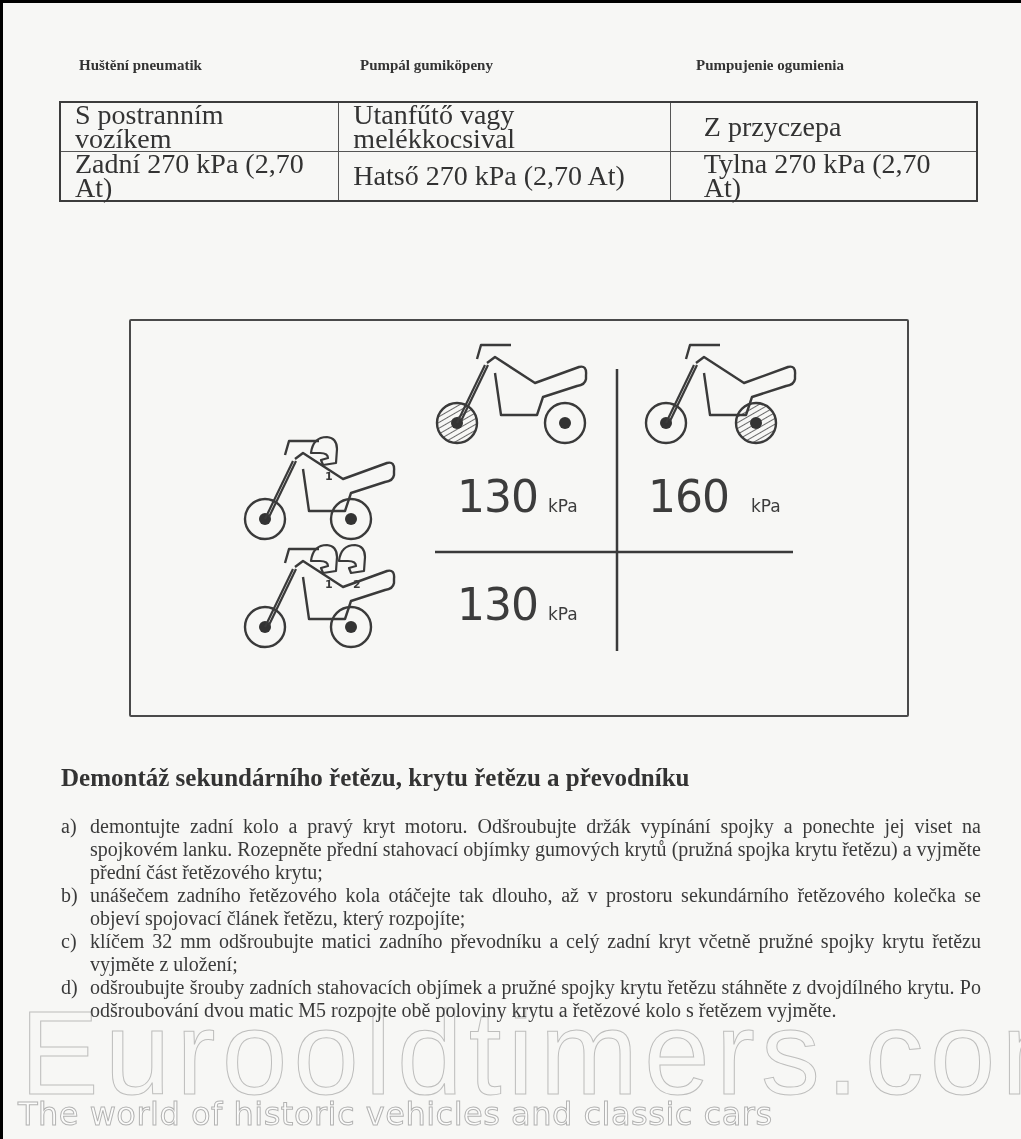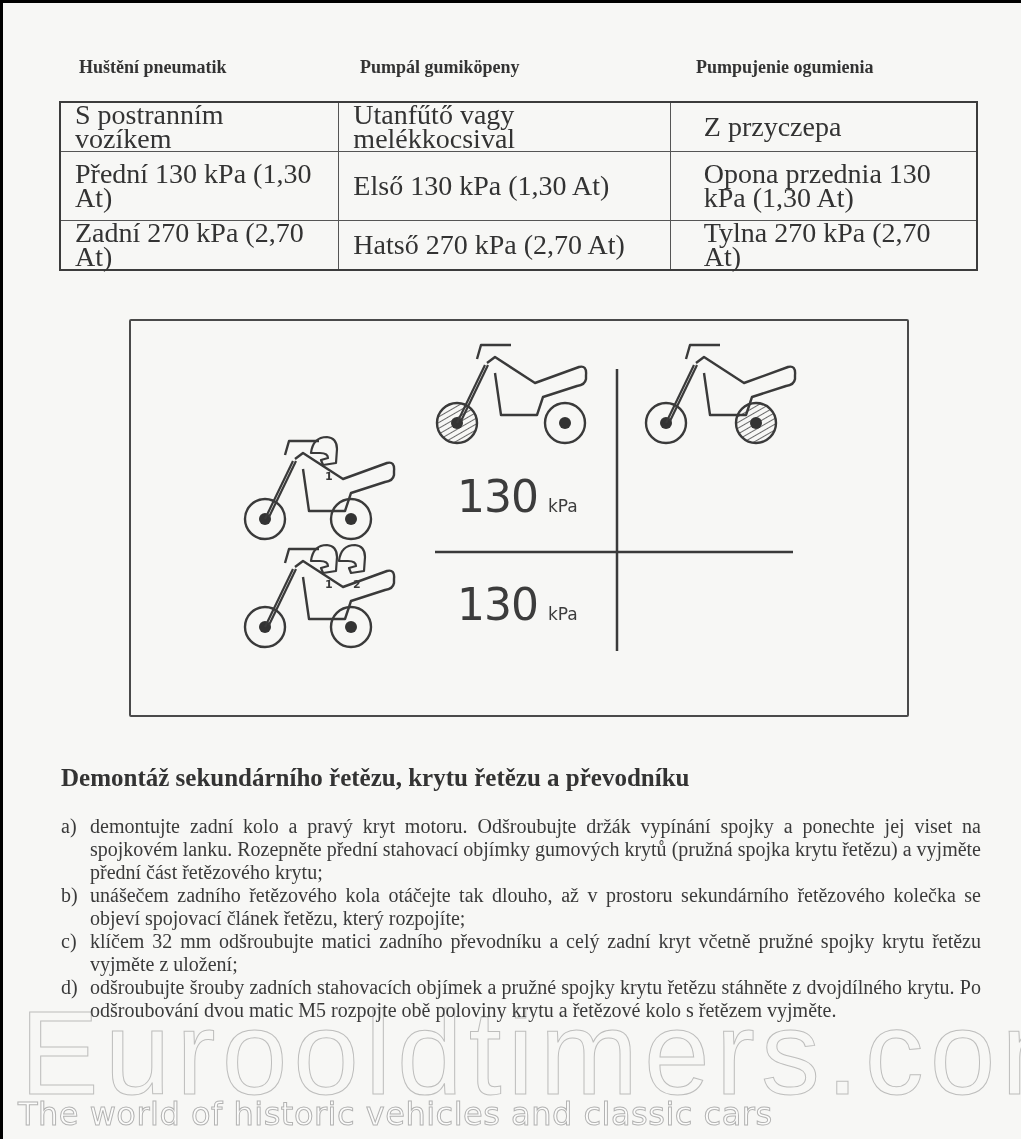--- a/index.html
+++ b/index.html
@@ -7,21 +7,21 @@
       width: 1021px; height: 1139px; overflow: hidden;
       background: #f7f7f5;
       font-family: "Liberation Serif", "DejaVu Serif", serif;
       color: #3a3a3a;
       position: relative;
     }
     .frame-top { position: absolute; left: 0; top: 0; width: 1021px; height: 3px; background: #000; }
     .frame-left { position: absolute; left: 0; top: 0; width: 3px; height: 1139px; background: #000; }
 
     .headers { position: absolute; top: 57px; left: 0; width: 1021px; height: 30px; }
-    .hdr { position: absolute; font-weight: bold; font-size: 18px; color: #333; white-space: nowrap; }
+    .hdr { position: absolute; font-weight: bold; font-size: 15px; color: #333; white-space: nowrap; }
     .hdr.h0 { left: 79px; }
     .hdr.h1 { left: 360px; }
     .hdr.h2 { left: 696px; }
 
     table.tire {
       position: absolute; left: 59px; top: 101px;
       width: 919px; border-collapse: collapse;
       border: 2px solid #3c3c3c;
       font-size: 28px; color: #333;
     }
@@ -93,25 +93,20 @@
   <span class="hdr h1">Pumpál gumiköpeny</span>
   <span class="hdr h2">Pumpujenie ogumienia</span>
 </div>
 
 <table class="tire">
   <tbody>
       <tr class="r0">
     <td class="c0">S postranním vozíkem</td>
     <td class="c1">Utanfűtő vagy melékkocsival</td>
     <td class="c2">Z przyczepa</td>
-  </tr>
-  <tr class="r1">
-    <td class="c0">Přední 130 kPa (1,30 At)</td>
-    <td class="c1">Első 130 kPa (1,30 At)</td>
-    <td class="c2">Opona przednia 130 kPa (1,30 At)</td>
   </tr>
   <tr class="r2">
     <td class="c0">Zadní 270 kPa (2,70 At)</td>
     <td class="c1">Hatső 270 kPa (2,70 At)</td>
     <td class="c2">Tylna 270 kPa (2,70 At)</td>
   </tr>
 </tbody>
   </table>
 
 <div class="diagram">
@@ -176,20 +171,23 @@
           <use href="#helmet"></use>
         </g>
       <text x="60" y="-39" font-family="DejaVu Sans, sans-serif" font-size="11" font-weight="bold" fill="#3a3a3a">1</text>
       <text x="88" y="-39" font-family="DejaVu Sans, sans-serif" font-size="11" font-weight="bold" fill="#3a3a3a">2</text>
     </g>
   </svg>
 
   <div class="val" style="left:326px; top:150px;">
     <span class="num">130</span><span class="unit">kPa</span>
   </div>
+  <div class="val" style="left:517px; top:150px;">
+    <span class="num">160</span><span class="unit" style="margin-left:22px">kPa</span>
+  </div>
   <div class="val" style="left:326px; top:258px;">
     <span class="num">130</span><span class="unit">kPa</span>
   </div>
 </div>
 
 <div class="section-title">Demontáž sekundárního řetězu, krytu řetězu a převodníku</div>
 
 <div class="steps">
   <div class="step">
     <span class="mk">a)</span>

